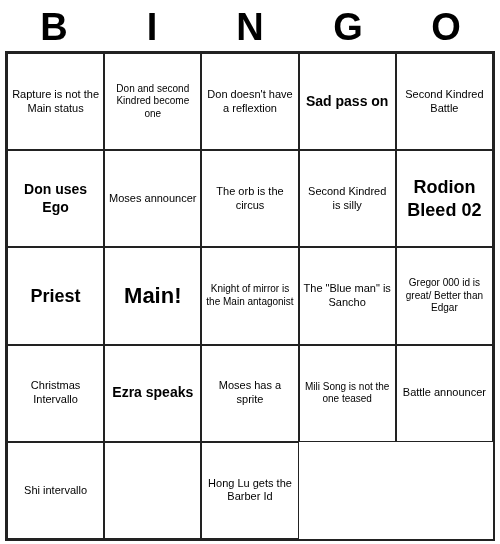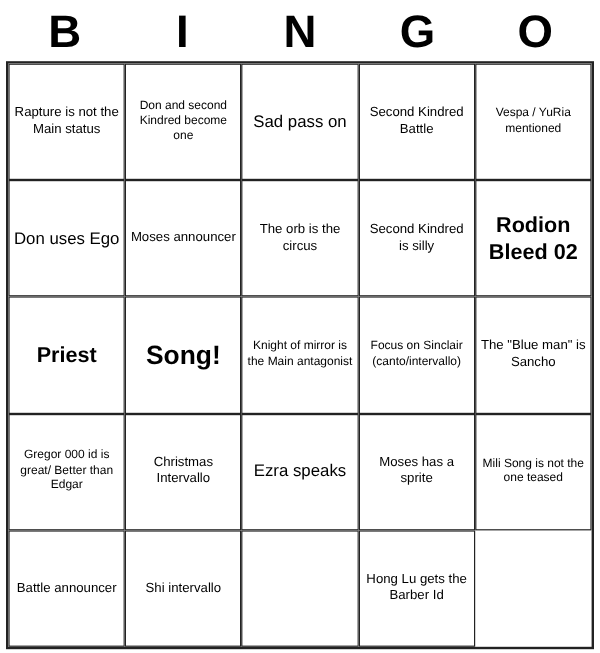--- a/index.html
+++ b/index.html
@@ -46,21 +46,21 @@
       line-height: 1.25;
       background: #fff;
       cursor: default;
     }
     .bingo-cell.large-text {
       font-size: 18px;
       font-weight: bold;
     }
     .bingo-cell.medium-text {
       font-size: 14px;
-      font-weight: normal;
+      font-weight: bold;
     }
     .bingo-cell.free {
       font-size: 22px;
       font-weight: bold;
     }
     .bingo-cell.small-text {
       font-size: 10px;
     }
   </style>
 </head>
@@ -70,32 +70,31 @@
 <span>B</span>
     <span>I</span>
     <span>N</span>
     <span>G</span>
     <span>O</span>
   </div>
 
 <div id="bingo-grid">
 <div class="bingo-cell">Rapture is not the Main status</div>
     <div class="bingo-cell small-text">Don and second Kindred become one</div>
+    <div class="bingo-cell">Don doesn't have a reflextion</div>
     <div class="bingo-cell medium-text">Sad pass on</div>
     <div class="bingo-cell">Second Kindred Battle</div>
-    <div class="bingo-cell small-text">Vespa / YuRia mentioned</div>
     <div class="bingo-cell medium-text">Don uses Ego</div>
     <div class="bingo-cell">Moses announcer</div>
     <div class="bingo-cell">The orb is the circus</div>
     <div class="bingo-cell">Second Kindred is silly</div>
     <div class="bingo-cell large-text">Rodion Bleed 02</div>
     <div class="bingo-cell large-text">Priest</div>
-    <div class="bingo-cell free">Song!</div>
+    <div class="bingo-cell free">Main!</div>
     <div class="bingo-cell small-text">Knight of mirror is the Main antagonist</div>
-    <div class="bingo-cell small-text">Focus on Sinclair (canto/intervallo)</div>
     <div class="bingo-cell">The "Blue man" is Sancho</div>
     <div class="bingo-cell small-text">Gregor 000 id is great/ Better than Edgar</div>
     <div class="bingo-cell">Christmas Intervallo</div>
     <div class="bingo-cell medium-text">Ezra speaks</div>
     <div class="bingo-cell">Moses has a sprite</div>
     <div class="bingo-cell small-text">Mili Song is not the one teased</div>
     <div class="bingo-cell">Battle announcer</div>
     <div class="bingo-cell">Shi intervallo</div>
     <div class="bingo-cell"></div>
     <div class="bingo-cell">Hong Lu gets the Barber Id</div>

